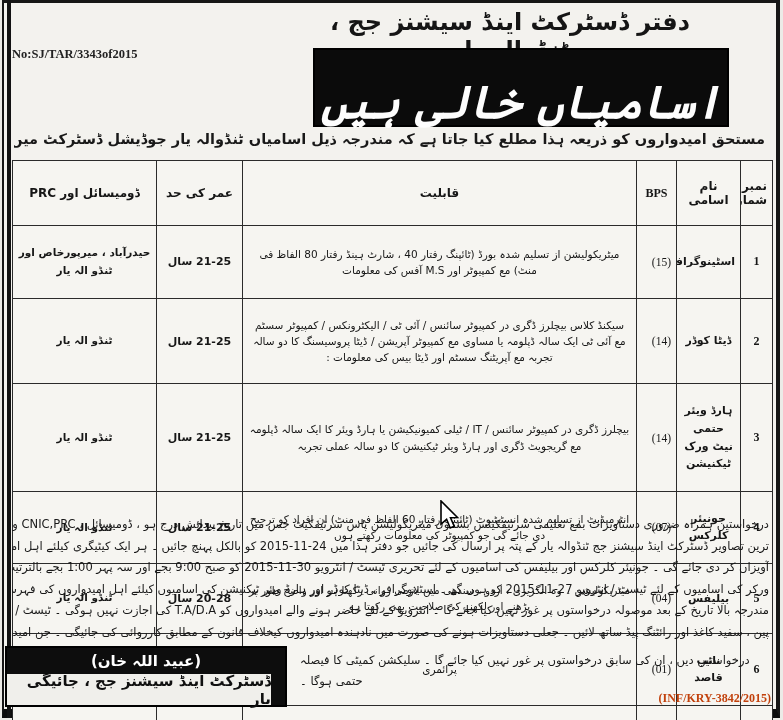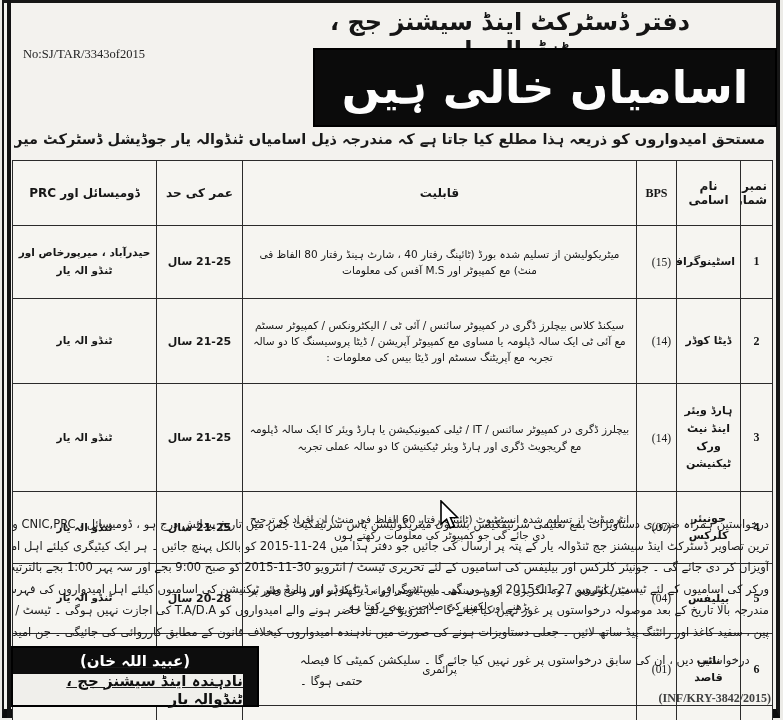--- a/index.html
+++ b/index.html
@@ -32,28 +32,28 @@
   .urdu{font-family:"DejaVu Sans",sans-serif;}
   .latin{font-family:"Liberation Serif",serif;}
 
   .office-title{
     position:absolute;top:8px;right:58px;width:430px;
     text-align:center;direction:rtl;
     font-size:24px;font-weight:bold;color:#151515;
     letter-spacing:1px;
   }
   .ref-no{
-    position:absolute;left:23px;top:47px;
-    font-size:12.5px;font-weight:normal;color:#222;
+    position:absolute;left:12px;top:47px;
+    font-size:12.5px;font-weight:bold;color:#222;
   }
   .banner{
-    position:absolute;left:313px;top:48px;width:464px;height:79px;
+    position:absolute;left:313px;top:48px;width:416px;height:79px;
     background:#0b0b0b;
-    display:flex;align-items:center;justify-content:center;
-    border:2px solid #000;box-sizing:border-box;
+    display:flex;align-items:flex-end;justify-content:center;
+    border:2px solid #000;box-sizing:border-box;font-style:italic;
   }
   .banner span{
     color:#fdfdfd;font-size:45px;font-weight:bold;direction:rtl;
     line-height:1;white-space:nowrap;
   }
   .intro{
     position:absolute;left:14px;right:18px;top:131px;height:27px;
     direction:rtl;text-align:right;
     font-size:14.5px;font-weight:bold;color:#191919;
     white-space:nowrap;overflow:hidden;
@@ -104,37 +104,37 @@
     white-space:nowrap;
     overflow:hidden;
   }
   .terms-last{
     position:absolute;left:300px;right:14px;top:650px;
     direction:rtl;text-align:left;
     font-size:11.5px;line-height:21px;color:#181818;
   }
 
   .signature-box{
-    position:absolute;left:11px;top:646px;width:248px;height:61px;
-    background:#0d0d0d;border:2px solid #000;box-sizing:border-box;text-decoration:underline;
+    position:absolute;left:5px;top:646px;width:282px;height:61px;
+    background:#0d0d0d;border:2px solid #000;box-sizing:border-box;
   }
   .sig-name{
     height:26px;display:flex;align-items:center;justify-content:center;
     color:#ffffff;font-size:15px;font-weight:bold;direction:rtl;
   }
   .sig-designation{
     height:31px;margin-right:14px;
     background:#f0efeb;
     display:flex;align-items:center;justify-content:center;
     color:#101010;font-size:15px;font-weight:bold;direction:rtl;
     letter-spacing:0.5px;
   }
   .inf-no{
     position:absolute;right:12px;top:691px;
-    font-size:12px;font-weight:bold;color:#404040;
+    font-size:12px;font-weight:bold;color:#c2410c;
   }
   .cursor{
     position:absolute;left:438px;top:500px;width:22px;height:30px;
     pointer-events:none;z-index:10;
   }
 </style>
 </head>
 <body>
 
 <div class="page">
@@ -182,21 +182,21 @@
         <tr>
           <td class="col-serial" dir="ltr">2</td>
           <td class="col-post">ڈیٹا کوڈر</td>
           <td class="col-bps" dir="ltr">(14)</td>
           <td class="col-qualification">سیکنڈ کلاس بیچلرز ڈگری در کمپیوٹر سائنس / آئی ٹی / الیکٹرونکس / کمپیوٹر سسٹم مع آئی ٹی ایک سالہ ڈپلومہ یا مساوی مع کمپیوٹر آپریشن / ڈیٹا پروسیسنگ کا دو سالہ تجربہ مع آپریٹنگ سسٹم اور ڈیٹا بیس کی معلومات :</td>
           <td class="col-age">21-25 سال</td>
           <td class="col-domicile">ٹنڈو الہ یار</td>
         </tr>
         <tr>
           <td class="col-serial" dir="ltr">3</td>
-          <td class="col-post">ہارڈ ویئر اینڈ نیٹ ورک ٹیکنیشن</td>
+          <td class="col-post">ہارڈ ویئر حتمی نیٹ ورک ٹیکنیشن</td>
           <td class="col-bps" dir="ltr">(14)</td>
           <td class="col-qualification">بیچلرز ڈگری در کمپیوٹر سائنس / IT / ٹیلی کمیونیکیشن یا ہارڈ ویئر کا ایک سالہ ڈپلومہ مع گریجویٹ ڈگری اور ہارڈ ویئر ٹیکنیشن کا دو سالہ عملی تجربہ</td>
           <td class="col-age">21-25 سال</td>
           <td class="col-domicile">ٹنڈو الہ یار</td>
         </tr>
         <tr>
           <td class="col-serial" dir="ltr">4</td>
           <td class="col-post">جونیئر کلرکس</td>
           <td class="col-bps" dir="ltr">(07)</td>
           <td class="col-qualification">انٹرمیڈیٹ از تسلیم شدہ انسٹیٹیوٹ (ٹائپنگ رفتار 60 الفاظ فی منٹ) ان افراد کو ترجیح دی جائے گی جو کمپیوٹر کی معلومات رکھتے ہوں</td>
@@ -244,21 +244,21 @@
       <div class="terms-line" dir="rtl">آویزاں کر دی جائے گی ۔ جونیئر کلرکس اور بیلیفس کی اسامیوں کے لئے تحریری ٹیسٹ / انٹرویو 30-11-2015 کو صبح 9:00 بجے اور سہ پہر 1:00 بجے بالترتیب ہوں گے ۔ نائب قاصد ، فراش ، چوکیدار اور سینٹری</div>
       <div class="terms-line" dir="rtl">ورکر کی اسامیوں کے لئے ٹیسٹ / انٹرویو 27-11-2015 کو ہوں گے ۔ اسٹینوگرافر ، ڈیٹا کوڈر اور ہارڈ ویئر ٹیکنیشن کی اسامیوں کیلئے اہل امیدواروں کی فہرست نوٹس بورڈ پر آویزاں کر دی جائے گی ۔</div>
       <div class="terms-line" dir="rtl">مندرجہ بالا تاریخ کے بعد موصولہ درخواستوں پر غور نہیں کیا جائے گا ۔ انٹرویو کے لئے حاضر ہونے والے امیدواروں کو T.A/D.A کی اجازت نہیں ہوگی ۔ ٹیسٹ / انٹرویو کے وقت امیدوار اصل دستاویزات ، بال</div>
       <div class="terms-line" dir="rtl">پین ، سفید کاغذ اور رائٹنگ پیڈ ساتھ لائیں ۔ جعلی دستاویزات ہونے کی صورت میں نادہندہ امیدواروں کیخلاف قانون کے مطابق کارروائی کی جائیگی ۔ جن امیدواروں نے پہلے درخواستیں دی تھیں ، وہ بھی از سر نو</div>
     </div>
 
   <div class="terms-last urdu" dir="rtl">درخواستیں دیں ، ان کی سابق درخواستوں پر غور نہیں کیا جائے گا ۔ سلیکشن کمیٹی کا فیصلہ حتمی ہوگا ۔</div>
 
   <div class="signature-box">
     <div class="sig-name urdu">(عبید اللہ خان)</div>
-    <div class="sig-designation urdu">نادہندہ اینڈ سیشنز جج ، ٹنڈوالہ یار</div>
+    <div class="sig-designation urdu">ڈسٹرکٹ اینڈ سیشنز جج ، جائیگی یار</div>
   </div>
 
   <div class="inf-no latin">(INF/KRY-3842/2015)</div>
 
   <svg class="cursor" viewBox="0 0 22 30" xmlns="http://www.w3.org/2000/svg">
     <path d="M3 1 L3 24 L8.6 19.3 L12.2 28 L16.2 26.2 L12.5 17.8 L19.5 17.5 Z" fill="#ffffff" stroke="#000000" stroke-width="1.6"></path>
   </svg>
 </div>
 
 </body></html>

